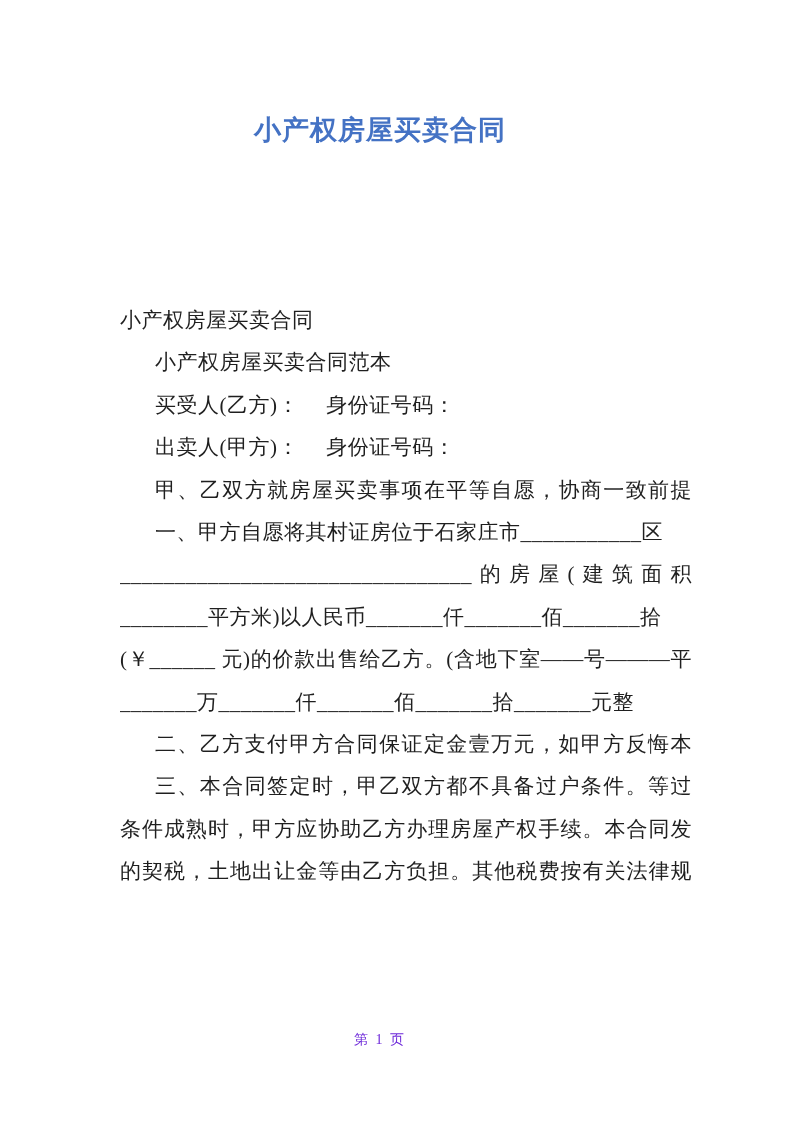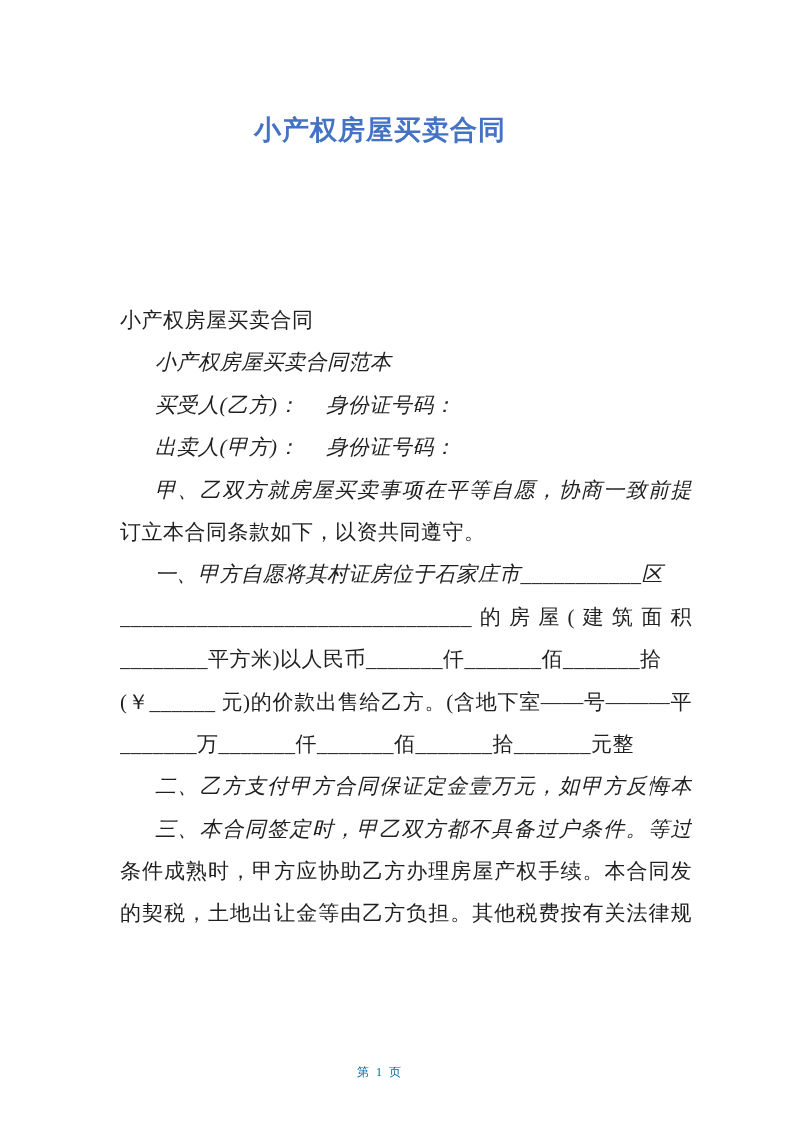--- a/index.html
+++ b/index.html
@@ -39,53 +39,50 @@
     letter-spacing: 0.5px;
     color: #1f1f1f;
   }
   .ln {
     white-space: pre-wrap;
     overflow: hidden;
     height: 42.4px;
   }
   .in {
     padding-left: 35px;
-    font-style: italic;
   }
   .j {
     text-align: justify;
     text-align-last: justify;
     text-justify: inter-ideograph;
   }
   .footer {
     position: absolute;
     top: 1031px;
     left: 0;
     width: 100%;
     text-align: center;
-    font-size: 12px;
+    font-size: 14px;
     letter-spacing: 2px;
-    color: #0369a1;
-    margin-top: 33px;
+    color: #6d28d9;
   }
 </style>
 </head>
 <body>
 
 <div class="page">
 
   <h1 class="title">小产权房屋买卖合同</h1>
 
   <div class="doc-body">
     <div class="ln">小产权房屋买卖合同</div>
     <div class="ln in">小产权房屋买卖合同范本</div>
     <div class="ln in">买受人(乙方)：　 身份证号码：</div>
     <div class="ln in">出卖人(甲方)：　 身份证号码：</div>
     <div class="ln in j">甲、乙双方就房屋买卖事项在平等自愿，协商一致前提下</div>
-    <div class="ln">订立本合同条款如下，以资共同遵守。</div>
     <div class="ln in">一、甲方自愿将其村证房位于石家庄市___________区</div>
     <div class="ln j">________________________________的房屋(建筑面积</div>
     <div class="ln">________平方米)以人民币_______仟_______佰_______拾</div>
     <div class="ln j">(￥______ 元)的价款出售给乙方。(含地下室——号———平</div>
     <div class="ln">_______万_______仟_______佰_______拾_______元整</div>
     <div class="ln in j">二、乙方支付甲方合同保证定金壹万元，如甲方反悔本合</div>
     <div class="ln in j">三、本合同签定时，甲乙双方都不具备过户条件。等过户</div>
     <div class="ln j">条件成熟时，甲方应协助乙方办理房屋产权手续。本合同发生</div>
     <div class="ln j">的契税，土地出让金等由乙方负担。其他税费按有关法律规定</div>
   </div>

